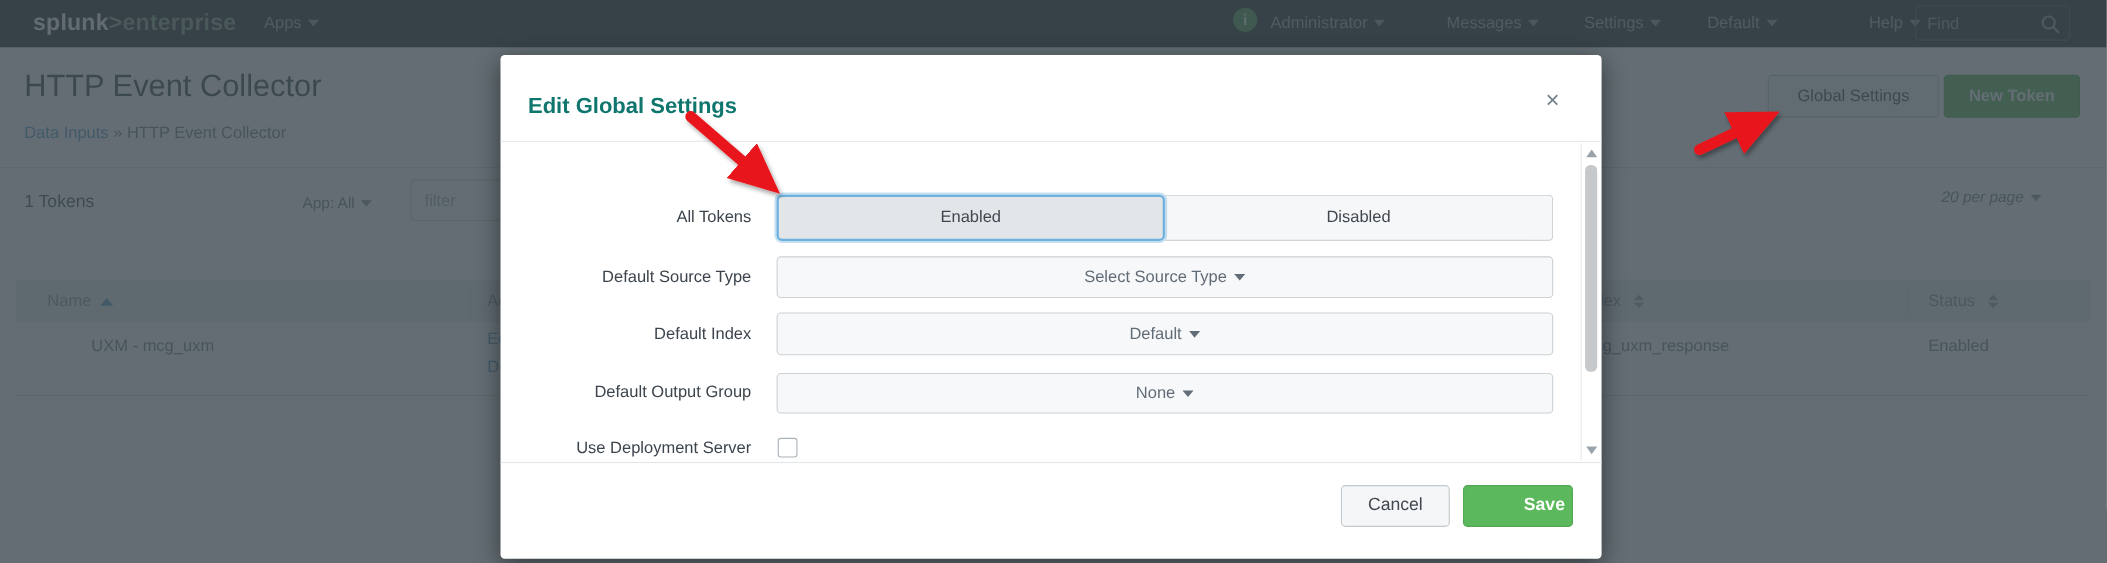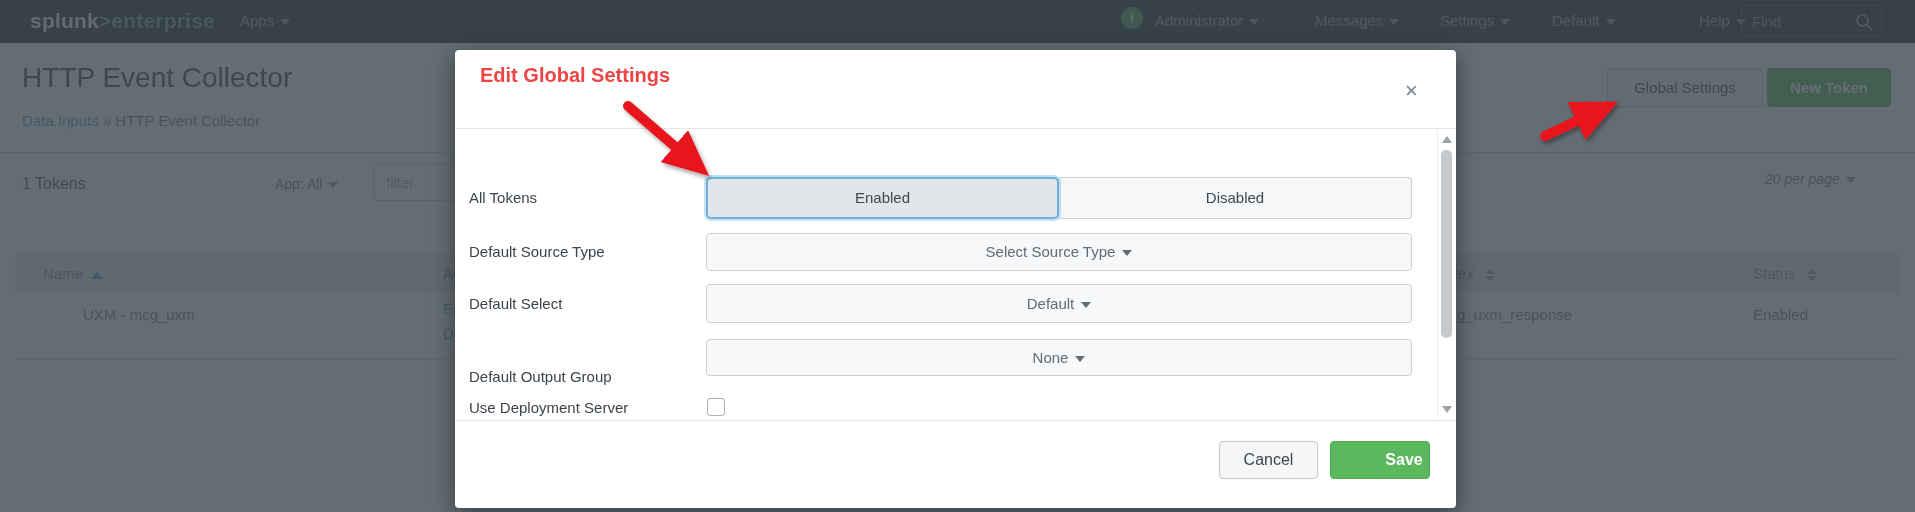--- a/index.html
+++ b/index.html
@@ -49,24 +49,24 @@
   .td { position:absolute; font-size:15px; white-space:nowrap; }
   .td-name { left:28px; top:13px; color:#74828c;margin-left:40px; }
   .td-actions { left:428px; top:3px; color:#5d9cc9; line-height:25px; }
   .td-actions span { display:block; cursor:pointer; }
   .td-index { left:1422px; top:13px; color:#74828c; }
   .td-status { left:1738px; top:13px; color:#74828c; }
   
   .overlay { position:absolute; left:0; top:0; width:1915px; height:512px; background:rgba(60,72,80,0.80); z-index:10; }
   
   .modal { position:absolute; left:455px; top:50px; width:1001px; height:458px; background:#fff; border-radius:4px; box-shadow:0 6px 22px rgba(0,0,0,.45); z-index:20; }
-  .modal-title { position:absolute; left:25px; top:14px; font-size:20px; font-weight:bold; color:#ef4444; }
+  .modal-title { position:absolute; left:25px; top:36px; font-size:20px; font-weight:bold; color:#0f766e; }
   .modal-close { position:absolute; left:950px; top:30px; font-size:22px; color:#74828c; cursor:pointer; line-height:22px; }
   .modal-hrule { position:absolute; left:0; top:78px; width:1001px; height:1px; background:#e3e7ea; }
-  .frow-label { position:absolute; width:228px; text-align:left; font-size:15px; color:#3c444d; white-space:nowrap;padding-left:14px; }
+  .frow-label { position:absolute; width:228px; text-align:right; font-size:15px; color:#3c444d; white-space:nowrap;padding-left:14px; }
   .segmented { position:absolute; left:251px; width:706px; display:flex; }
   .seg { width:353px; text-align:center; font-size:15px; color:#3f474f; cursor:pointer; }
   .seg-on { height:42px; line-height:38px; background:#e2e6e9; border:2px solid #6fb1de; border-radius:5px; box-shadow:0 0 0 2px rgba(111,177,222,.40); position:relative; z-index:2; }
   .seg-off { height:42px; line-height:40px; background:#f6f7f8; border:1px solid #ccd1d5; border-left:none; border-radius:0 4px 4px 0; }
   .dropdown { position:absolute; left:251px; width:706px; background:#f7f8f9; border:1px solid #ccd1d5; border-radius:4px; text-align:center; font-size:15px; color:#616c76; cursor:pointer; }
   .dd-caret { display:inline-block; width:0; height:0; border-left:5px solid transparent; border-right:5px solid transparent; border-top:6px solid #616c76; margin-left:7px; vertical-align:middle; }
   .checkbox { position:absolute; left:252px; top:348px; width:18px; height:18px; background:#fff; border:1px solid #aab2b8; border-radius:3px; cursor:pointer; }
   .scrollbar { position:absolute; left:982px; top:80px; width:18px; height:289px; border-left:1px solid #ececec; }
   .sb-up { position:absolute; left:4px; top:6px; width:0; height:0; border-left:5px solid transparent; border-right:5px solid transparent; border-bottom:7px solid #9aa3aa; }
   .sb-dn { position:absolute; left:4px; bottom:6px; width:0; height:0; border-left:5px solid transparent; border-right:5px solid transparent; border-top:7px solid #9aa3aa; }
@@ -176,26 +176,26 @@
     <div class="segmented" style="top:127px;">
       <div class="seg seg-on">Enabled</div>
       <div class="seg seg-off">Disabled</div>
     </div>
 
     <div class="frow-label" style="top:193px;">Default Source Type</div>
     <div class="dropdown" style="top:183px; height:38px; line-height:36px;">
       <span>Select Source Type</span><span class="dd-caret"></span>
     </div>
 
-    <div class="frow-label" style="top:245px;">Default Select</div>
+    <div class="frow-label" style="top:245px;">Default Index</div>
     <div class="dropdown" style="top:234px; height:39px; line-height:37px;">
       <span>Default</span><span class="dd-caret"></span>
     </div>
 
-    <div class="frow-label" style="top:298px;margin-top:20px;">Default Output Group</div>
+    <div class="frow-label" style="top:298px;">Default Output Group</div>
     <div class="dropdown" style="top:289px; height:37px; line-height:35px;">
       <span>None</span><span class="dd-caret"></span>
     </div>
 
     <div class="frow-label" style="top:349px;">Use Deployment Server</div>
     <div class="checkbox"></div>
 
     <div class="scrollbar">
       <div class="sb-up"></div>
       <div class="sb-thumb"></div>

